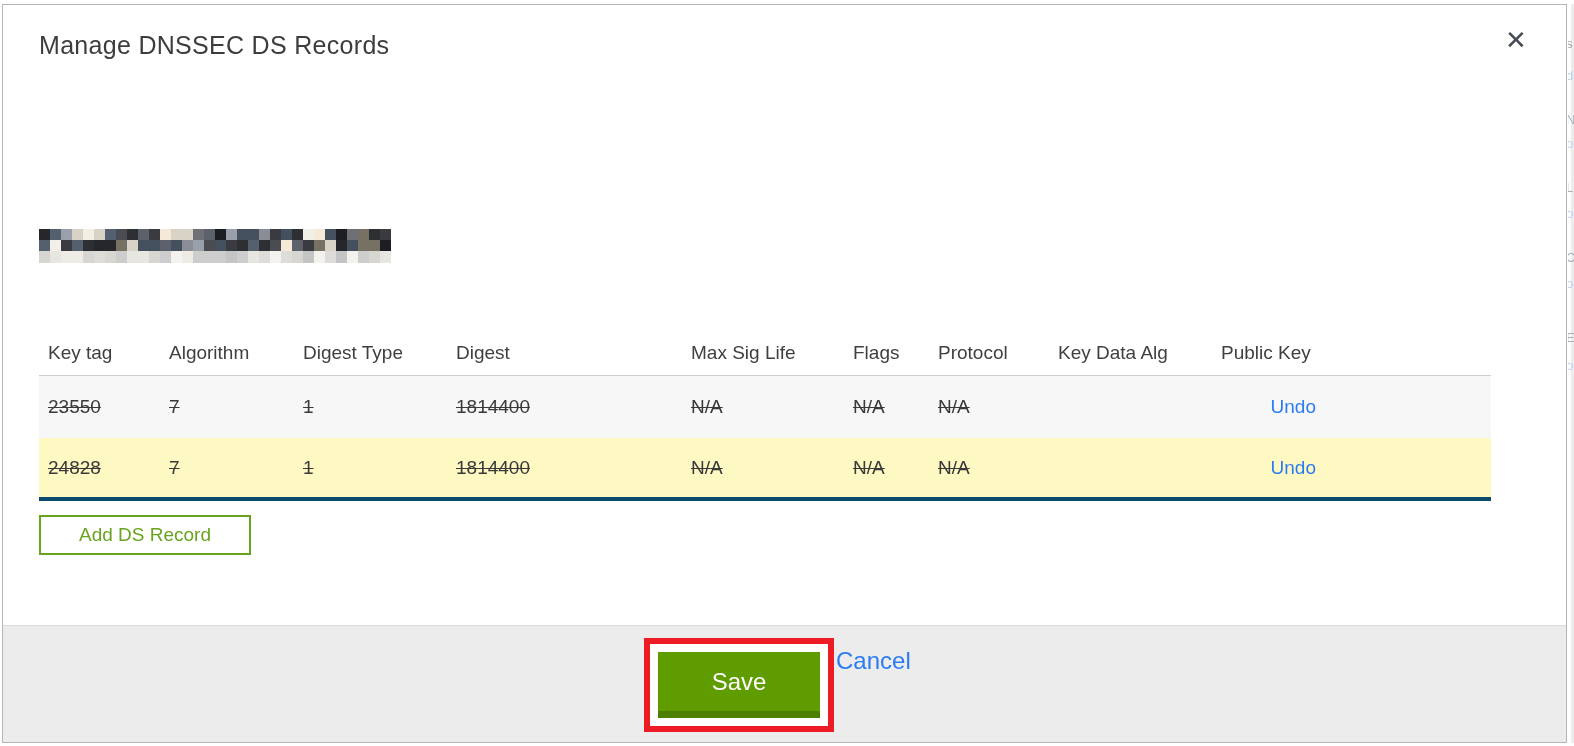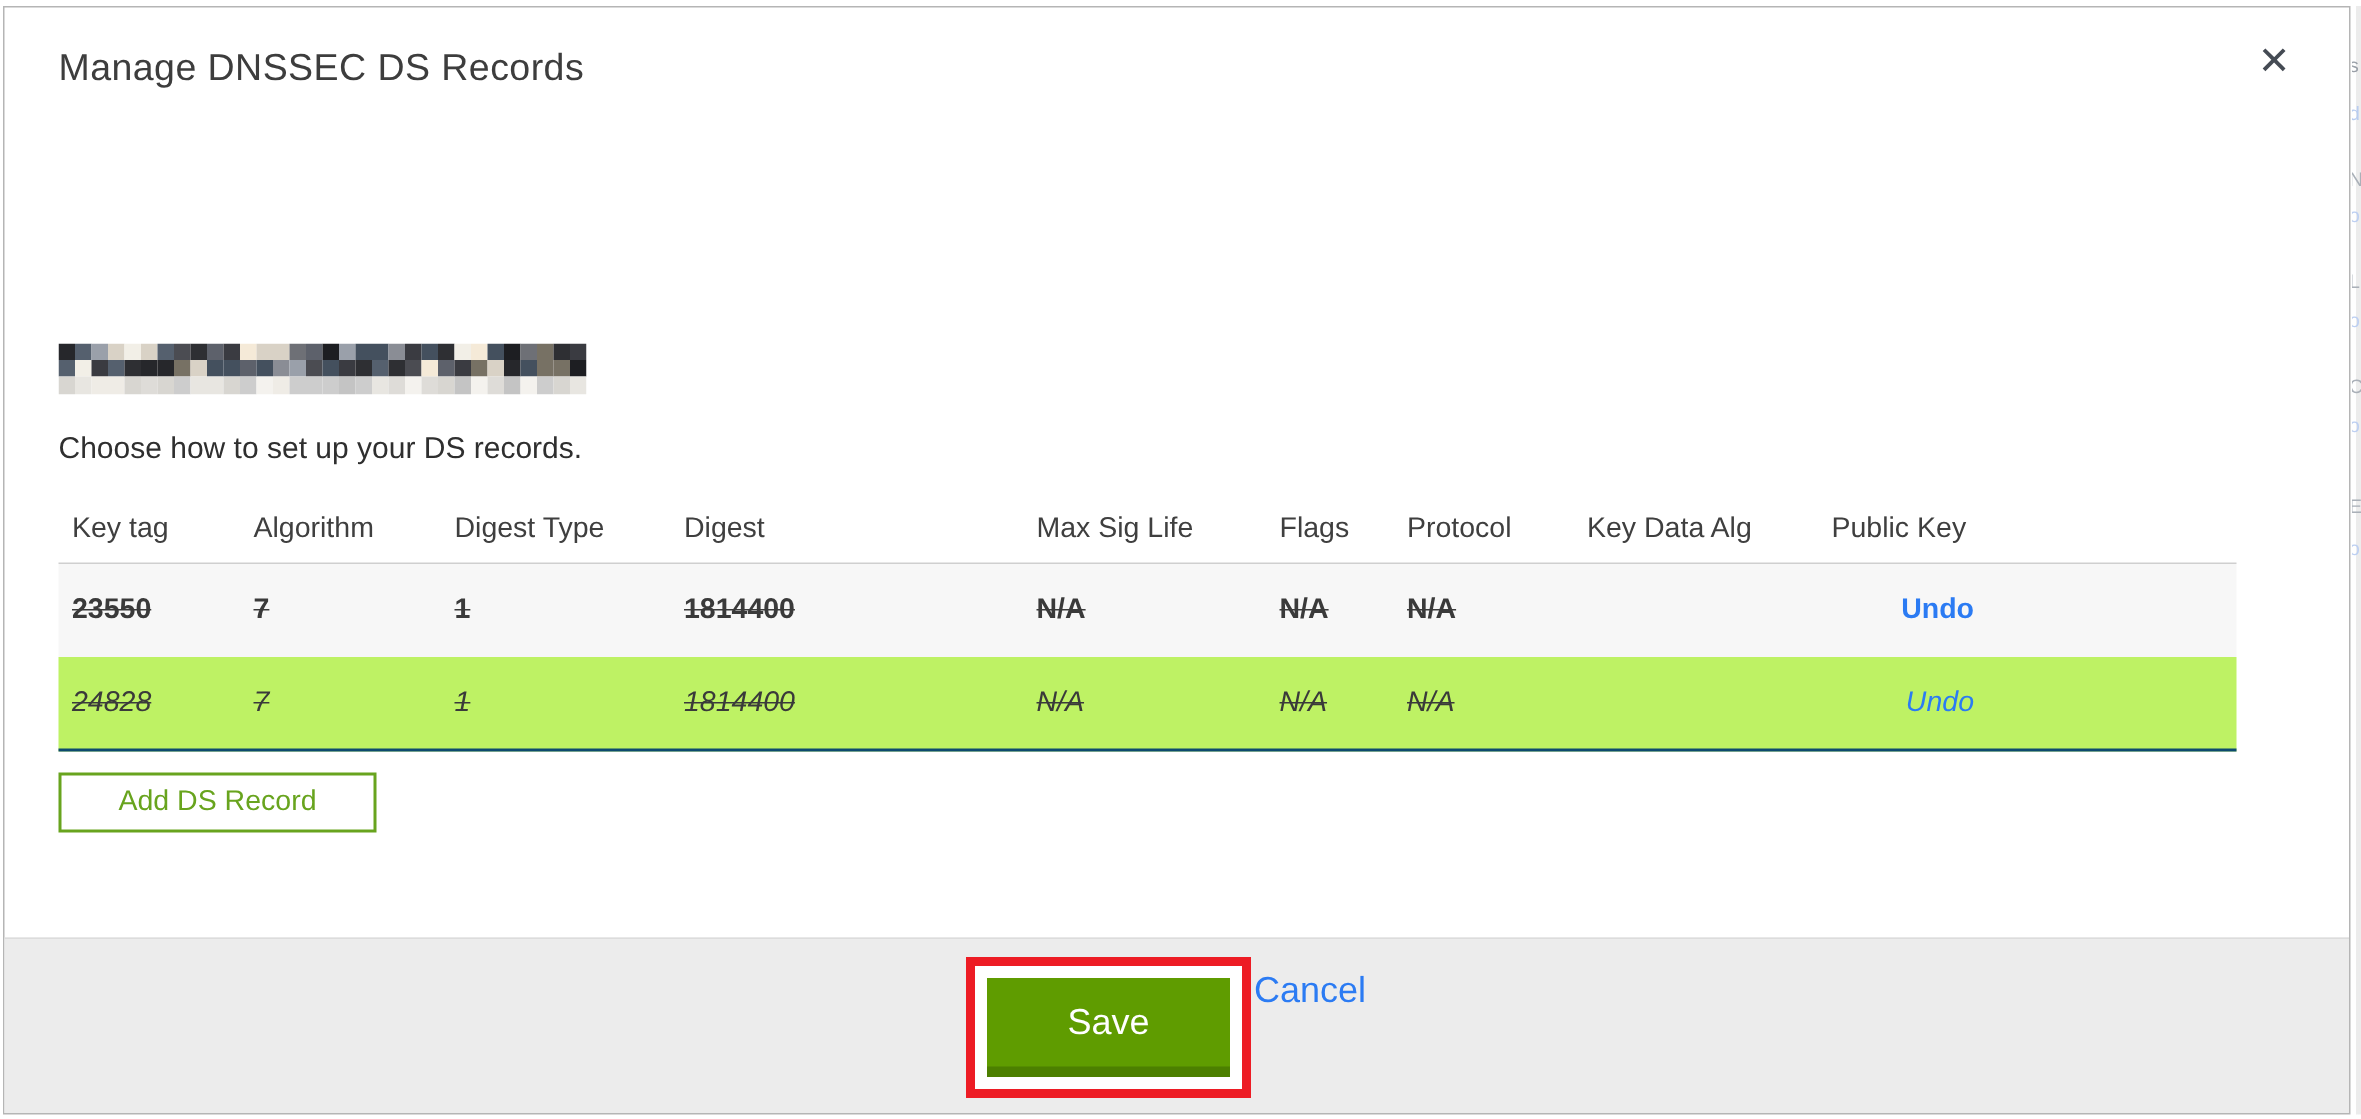--- a/index.html
+++ b/index.html
@@ -41,22 +41,22 @@
   .ds-table {
     position:absolute; left:36px; top:326px; width:1452px;
   }
   .t-row {
     display:grid;
     grid-template-columns:130px 134px 153px 235px 162px 85px 120px 163px 110px 1fr;
     align-items:center;
   }
   .t-head { height:45px; border-bottom:1px solid #cfcfcf; }
   .t-head .cell { font-size:19px; color:#3f3f3f; font-weight:400; }
-  .r1 { height:62px; background:#f7f7f7;font-weight:bold; }
-  .r2 { height:63px; background:#bef264; border-bottom:2px solid #0c4a6e;font-style:italic; }
+  .r1 { height:62px; background:#f7f7f7; }
+  .r2 { height:63px; background:#fef9c3; border-bottom:4px solid #0c4a6e; }
   .cell { font-size:19px; color:#3a3a3a; }
   .cell.first { padding-left:9px; }
   .struck { text-decoration:line-through; text-decoration-thickness:1px; }
   .undo-cell { text-align:right; padding-right:15px; }
   .undo-link { color:#2b7bf3; font-size:19px; cursor:pointer; text-decoration:none; }
 
   .add-btn {
     position:absolute; left:36px; top:510px; width:212px; height:40px;
     background:#fff; border:2px solid #68a41e; color:#68a41e;
     font-size:19px; font-family:inherit;
@@ -186,21 +186,20 @@
       <div style="position: absolute; left: 264px; top: 22px; width: 11px; height: 12px; background: rgb(196, 196, 196);"></div>
       <div style="position: absolute; left: 275px; top: 22px; width: 11px; height: 12px; background: rgb(244, 242, 238);"></div>
       <div style="position: absolute; left: 286px; top: 22px; width: 11px; height: 12px; background: rgb(222, 220, 216);"></div>
       <div style="position: absolute; left: 297px; top: 22px; width: 11px; height: 12px; background: rgb(196, 196, 196);"></div>
       <div style="position: absolute; left: 308px; top: 22px; width: 11px; height: 12px; background: rgb(244, 242, 238);"></div>
       <div style="position: absolute; left: 319px; top: 22px; width: 11px; height: 12px; background: rgb(205, 205, 205);"></div>
       <div style="position: absolute; left: 330px; top: 22px; width: 11px; height: 12px; background: rgb(216, 214, 209);"></div>
       <div style="position: absolute; left: 341px; top: 22px; width: 11px; height: 12px; background: rgb(232, 230, 225);"></div>
     </div>
 
-  <div class="instruction">Choose how to set up your DS records.</div>
 
   <div class="ds-table">
 
     <div class="t-row t-head">
       <div class="cell first">Key tag</div>
       <div class="cell">Algorithm</div>
       <div class="cell">Digest Type</div>
       <div class="cell">Digest</div>
       <div class="cell">Max Sig Life</div>
       <div class="cell">Flags</div>

